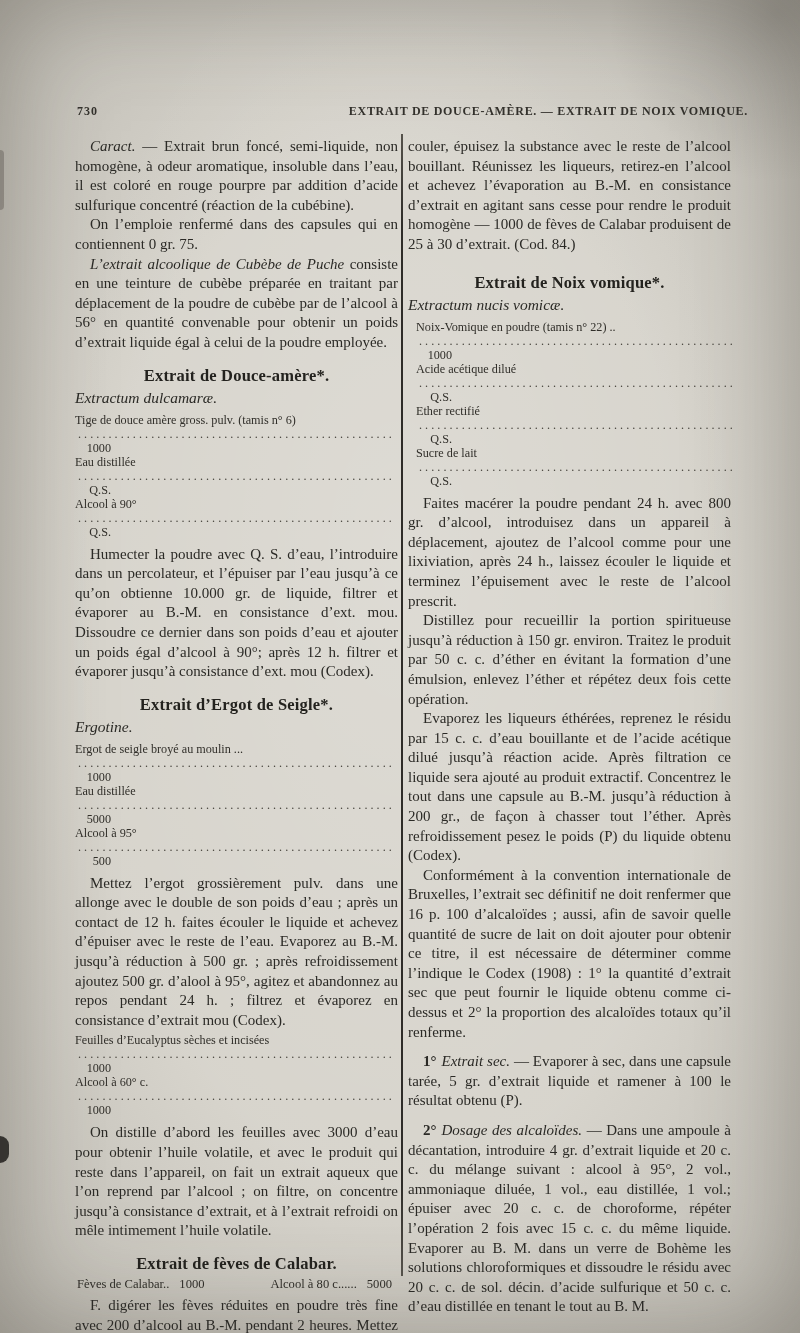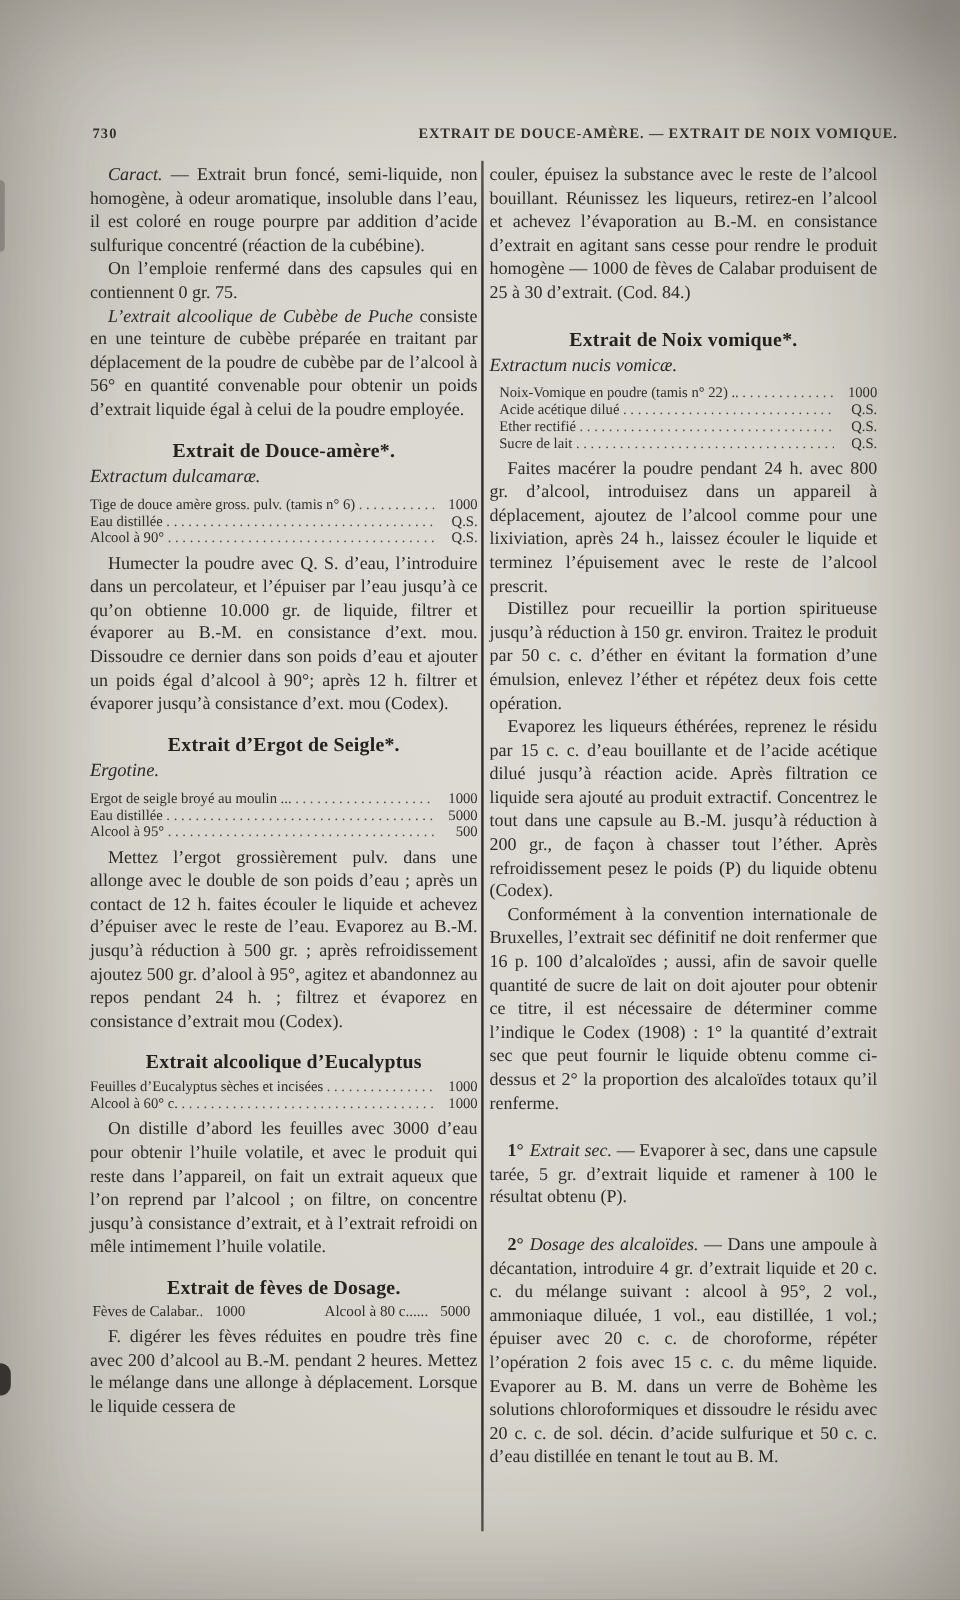--- a/index.html
+++ b/index.html
@@ -19,29 +19,29 @@
     font-weight:bold;font-size:12px;letter-spacing:.7px;color:#33312c;white-space:nowrap;}
   .pagenum{position:absolute;left:2px;top:0;font-weight:bold;letter-spacing:1px;}
   
   .coldivider{position:absolute;left:401px;top:134px;width:2px;height:1142px;
     background:linear-gradient(#55524b,#2e2c28 8%,#2e2c28 92%,#55524b);}
   
   .cols{position:absolute;top:137px;left:75px;width:672px;display:flex;gap:10px;}
   .col{width:323px;}
   .para{margin:0;text-align:justify;text-indent:15px;font-size:15px;line-height:19.6px;}
   .para.noindent{text-indent:0;}
-  .para.spaced{margin-top:20px;}
+  .para.spaced{margin-top:10px;}
   .it{font-style:italic;}
   .num{margin-right:5px;font-weight:bold;}
   .head{margin:13px 0 3px;text-align:center;font-weight:bold;font-size:16.5px;
     letter-spacing:.2px;color:#23221e;}
   .subhead{margin:0 0 6px;font-style:italic;font-size:15.5px;}
   .recipe{margin:3px 0 6px;font-size:12.2px;line-height:14px;color:#302e29;}
   .recipe.indented .rrow{padding-left:8px;}
-  .rrow{display:flex;align-items:baseline;}
+  .rrow{display:flex;align-items:baseline;flex-direction:column;}
   .rlabel{flex:none;white-space:nowrap;}
   .rdots{flex:1 1 auto;overflow:hidden;white-space:nowrap;padding:0 3px;color:#4a4740;}
   .rdots::after{content:". . . . . . . . . . . . . . . . . . . . . . . . . . . . . . . . . . . . . . . . . . . . . . . . . . . .";}
   .rval{flex:none;width:36px;text-align:right;}
   .recipe2{margin:2px 0 4px;font-size:12.6px;line-height:15px;display:flex;
     justify-content:space-between;padding:0 6px 0 2px;color:#302e29;}
   .rpair{white-space:nowrap;}
   .rpair .rv{margin-left:10px;}
   
   .edge-mark{position:absolute;left:0;top:1136px;width:9px;height:27px;
@@ -110,38 +110,37 @@
         </div>
         <div class="rrow">
           <span class="rlabel">Alcool à 95°</span>
           <span class="rdots"></span>
           <span class="rval">500</span>
         </div>
       </div>
 
       <p class="para">Mettez l’ergot grossièrement pulv. dans une allonge avec le double de son poids d’eau ; après un contact de 12 h. faites écouler le liquide et achevez d’épuiser avec le reste de l’eau. Evaporez au B.-M. jusqu’à réduction à 500 gr. ; après refroidissement ajoutez 500 gr. d’alool à 95°, agitez et abandonnez au repos pendant 24 h. ; filtrez et évaporez en consistance d’extrait mou (Codex).</p>
 
-      <h2 class="head">Extrait alcoolique d’Eucalyptus</h2>
 
       <div class="recipe">
         <div class="rrow">
           <span class="rlabel">Feuilles d’Eucalyptus sèches et incisées</span>
           <span class="rdots"></span>
           <span class="rval">1000</span>
         </div>
         <div class="rrow">
           <span class="rlabel">Alcool à 60° c.</span>
           <span class="rdots"></span>
           <span class="rval">1000</span>
         </div>
       </div>
 
       <p class="para">On distille d’abord les feuilles avec 3000 d’eau pour obtenir l’huile volatile, et avec le produit qui reste dans l’appareil, on fait un extrait aqueux que l’on reprend par l’alcool ; on filtre, on concentre jusqu’à consistance d’extrait, et à l’extrait refroidi on mêle intimement l’huile volatile.</p>
 
-      <h2 class="head">Extrait de fèves de Dosage.</h2>
+      <h2 class="head">Extrait de fèves de Calabar.</h2>
 
       <div class="recipe2">
         <span class="rpair"><span>Fèves de Calabar..</span><span class="rv">1000</span></span>
         <span class="rpair"><span>Alcool à 80 c......</span><span class="rv">5000</span></span>
       </div>
 
       <p class="para">F. digérer les fèves réduites en poudre très fine avec 200 d’alcool au B.-M. pendant 2 heures. Mettez le mélange dans une allonge à déplacement. Lorsque le liquide cessera de</p>
 
     </section>
 

